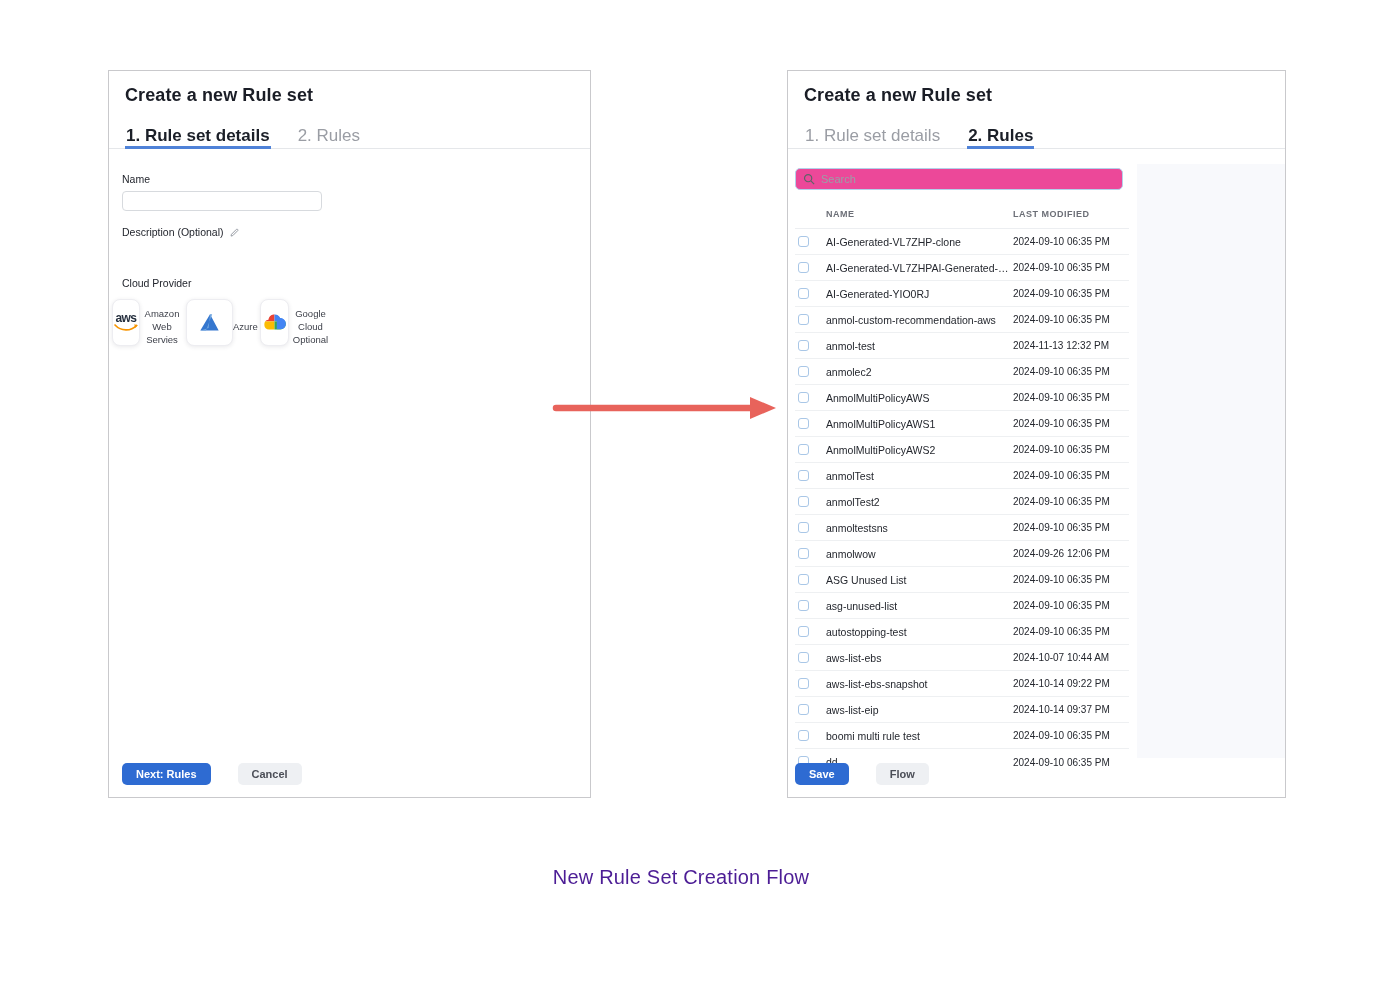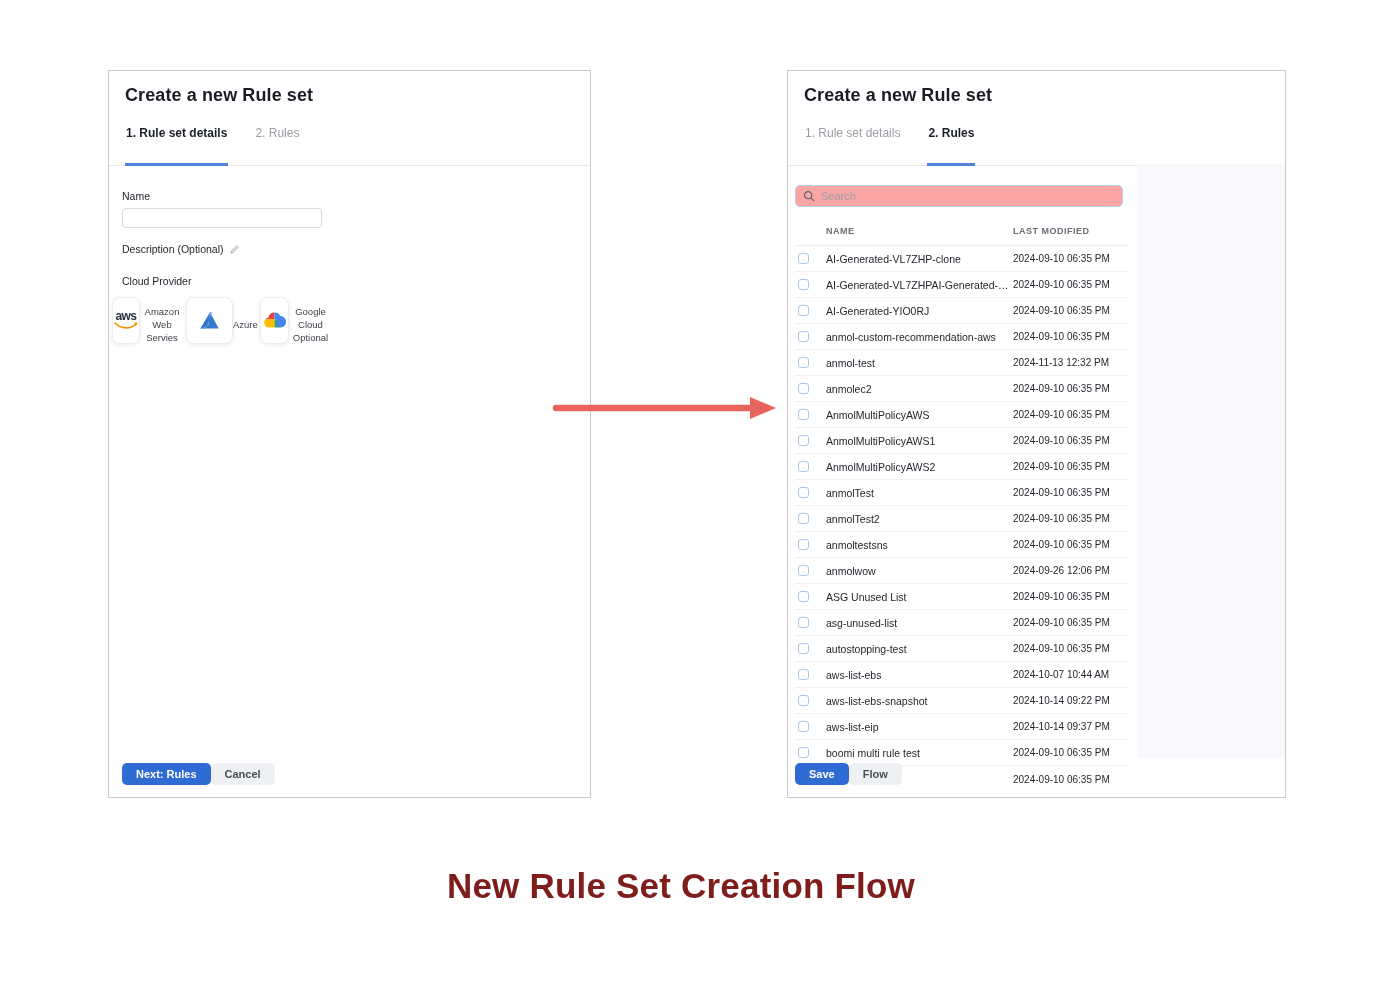--- a/index.html
+++ b/index.html
@@ -16,68 +16,68 @@
   .panel-title {
     font-size: 18px; font-weight: 700; color: #1a1d26;
     padding: 14px 16px 6px 16px; letter-spacing: .1px;
   }
 
   .tabbar {
     display: flex; gap: 26px; padding: 0 16px;
     border-bottom: 1px solid #e5e7ea; margin-top: 6px;
   }
   .tab {
-    font-size: 12px; padding: 8px 1px 23px 1px; cursor: pointer;
+    font-size: 17px; padding: 8px 1px 0 1px; cursor: pointer;
     color: #9a9da4; border-bottom: 3px solid transparent; margin-bottom: -1px;
   }
   .tab.active { color: #1b1f28; font-weight: 700; border-bottom-color: #4f82d8; }
 
   
   .left-body { padding: 24px 13px 0 13px; position: relative; }
   .field-label { font-size: 10.5px; color: #23262e; font-weight: 500; }
   .name-input {
     margin-top: 6px; width: 200px; height: 20px;
     border: 1px solid #d7dade; border-radius: 4px; background: #fff;
     font-size: 11px; padding: 0 6px; color: #24272e; outline: none; display: block;
   }
   .desc-row { margin-top: 15px; display: flex; align-items: center; gap: 5px; }
   .pencil { width: 11px; height: 11px; color: #9398a0; }
 
-  .cp-label { margin-top: 20px; }
+  .cp-label { margin-top: 39px; }
   .providers { display: flex; gap: 2px; margin-top: 10px; margin-left: -10px; }
   .provider { width: 72px; display: flex; flex-direction: row; align-items: center; cursor: pointer; }
   .provider-card {
     width: 47px; height: 47px; background: #fff; border: 1px solid #ededf1;
     border-radius: 8px; box-shadow: 0 1px 4px rgba(40,41,61,.10);
     display: flex; align-items: center; justify-content: center; flex-direction: column;
   }
   .provider-label {
     margin-top: 8px; font-size: 9.5px; line-height: 13px; color: #3e414a; text-align: center;
   }
   .aws-word { font-weight: 700; font-size: 12px; color: #252f3e; letter-spacing: -.6px; line-height: 10px; }
 
   
-  .footer { position: absolute; bottom: 12px; left: 13px; display: flex; gap: 0; }
+  .footer { position: absolute; bottom: 12px; left: 13px; display: flex; gap: 27px; }
   .panel-right .footer { left: 7px; justify-content: space-between; }
   .btn {
     border: none; border-radius: 5px; font-family: inherit;
     font-size: 11px; font-weight: 700; padding: 0 14px; height: 22px; cursor: pointer;
   }
   .btn-primary { background: #2e6bd2; color: #ffffff; }
   .btn-secondary { background: #eef0f3; color: #4b4e57; font-weight: 600; }
 
   
   .right-body { position: relative; padding: 19px 0 0 7px; height: 584px; }
   .side-shade {
     position: absolute; top: 93px; right: 0; width: 148px; height: 594px;
     background: #f8f9fc;
   }
   .search-box {
     width: 328px; height: 22px; border: 1px solid #b3d0ea; border-radius: 5px;
-    background: #fca5a5; display: flex; align-items: center; padding: 0 7px; gap: 6px;
+    background: #ec4899; display: flex; align-items: center; padding: 0 7px; gap: 6px;
   }
   .search-box svg { flex: 0 0 auto; }
   .search-input {
     border: none; outline: none; background: transparent; flex: 1;
     font-family: inherit; font-size: 11px; color: #24272e;
   }
   .search-input::placeholder { color: #9aa0a8; }
 
   .table { width: 334px; margin-top: 9px; }
   .t-head, .t-row { display: grid; grid-template-columns: 31px 187px 1fr; align-items: center; }
@@ -92,21 +92,21 @@
   .t-name {
     font-size: 10.5px; color: #24272e; white-space: nowrap; overflow: hidden;
     text-overflow: ellipsis; padding-right: 2px;
   }
   .t-date { font-size: 10px; color: #24272e; white-space: nowrap; }
 
   
   .flow-arrow { position: absolute; left: 552px; top: 393px; }
   .caption {
     position: absolute; top: 866px; left: 681px; transform: translateX(-50%);
-    font-size: 35px; font-weight: 700; color: #7f1d1d; white-space: nowrap;
+    font-size: 20px; font-weight: 400; color: #4c1d95; white-space: nowrap;
     letter-spacing: .2px;
   }
 </style>
 </head>
 <body>
 
 <div class="panel panel-left">
   <div class="panel-title">Create a new Rule set</div>
   <div class="tabbar">
     <div class="tab active">1. Rule set details</div>

